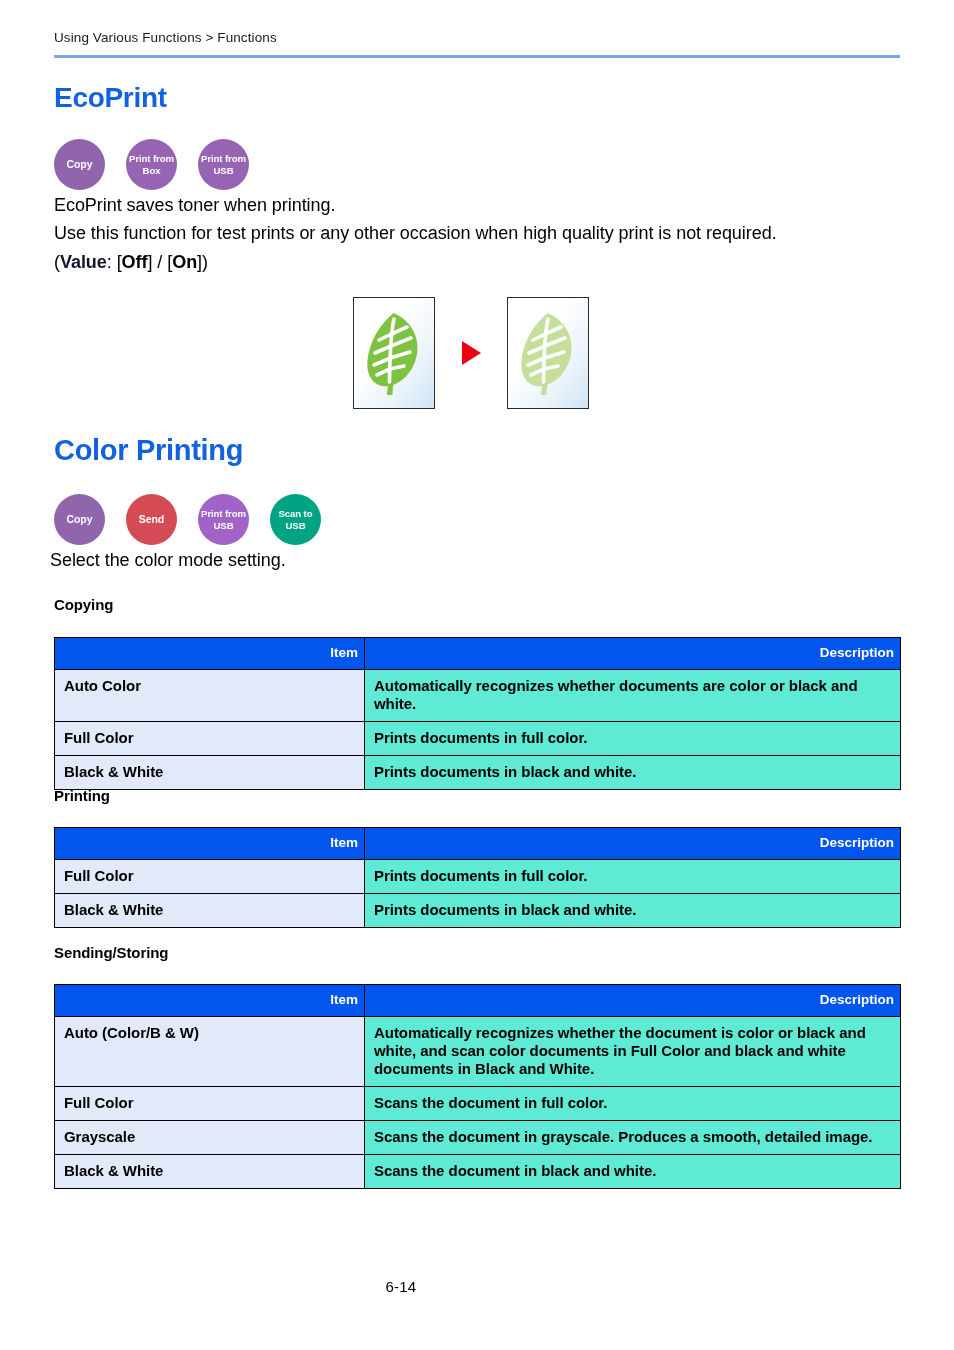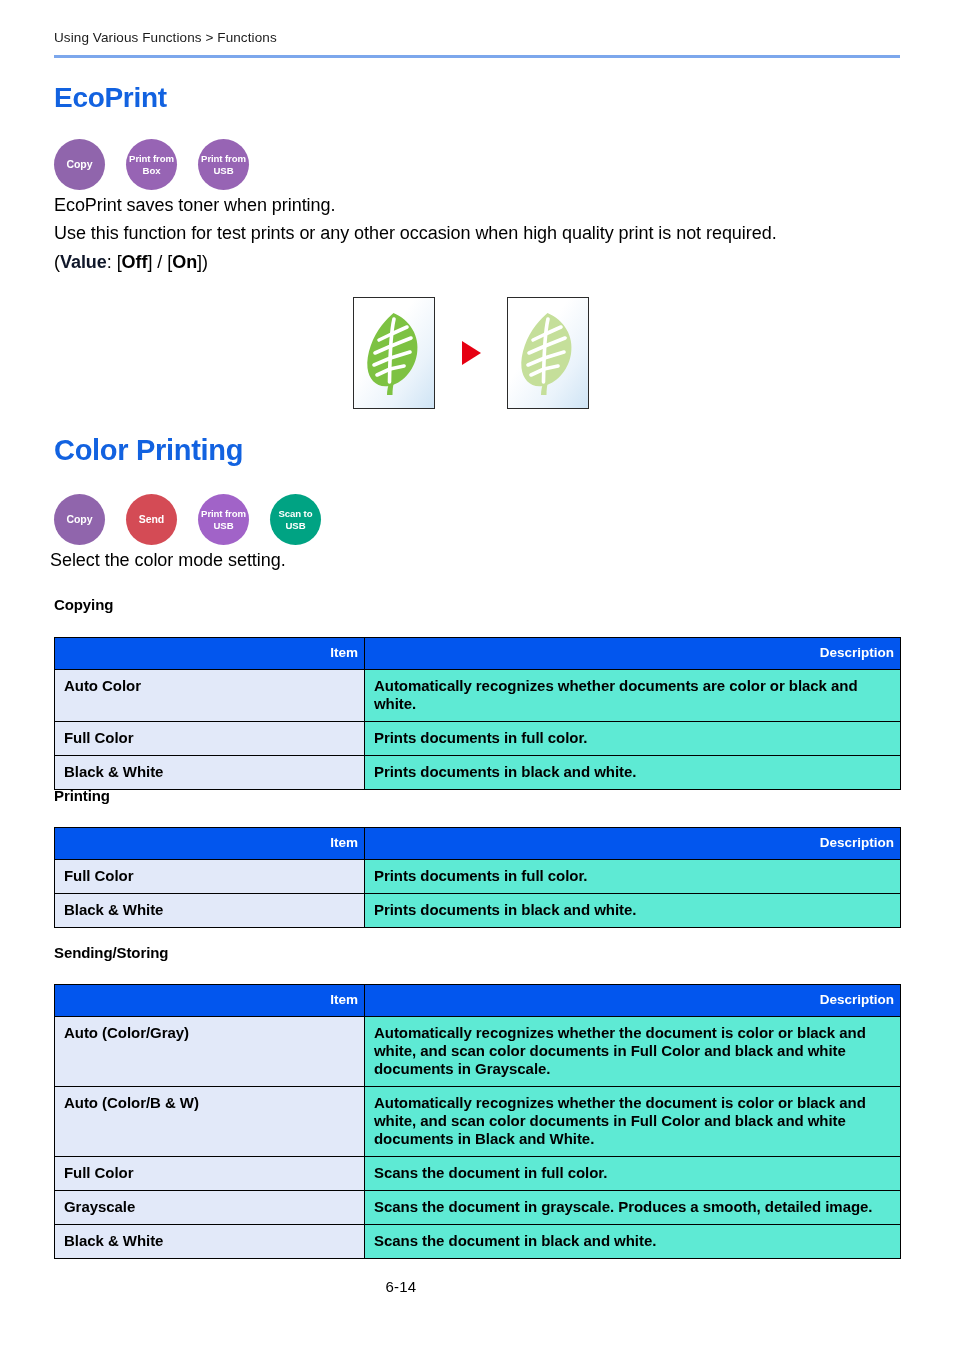--- a/index.html
+++ b/index.html
@@ -350,24 +350,20 @@
         <col class="c-desc">
       </colgroup>
     <thead>
         <tr>
       <th>Item</th>
       <th>Description</th>
     </tr>
       </thead>
     <tbody>
         <tr>
-          <td class="item">Auto (Color/Gray)</td>
-          <td class="desc">Automatically recognizes whether the document is color or black and white, and scan color documents in Full Color and black and white documents in Grayscale.</td>
-        </tr>
-        <tr>
           <td class="item">Auto (Color/B &amp; W)</td>
           <td class="desc">Automatically recognizes whether the document is color or black and white, and scan color documents in Full Color and black and white documents in Black and White.</td>
         </tr>
         <tr>
           <td class="item">Full Color</td>
           <td class="desc">Scans the document in full color.</td>
         </tr>
         <tr>
           <td class="item">Grayscale</td>
           <td class="desc">Scans the document in grayscale. Produces a smooth, detailed image.</td>

